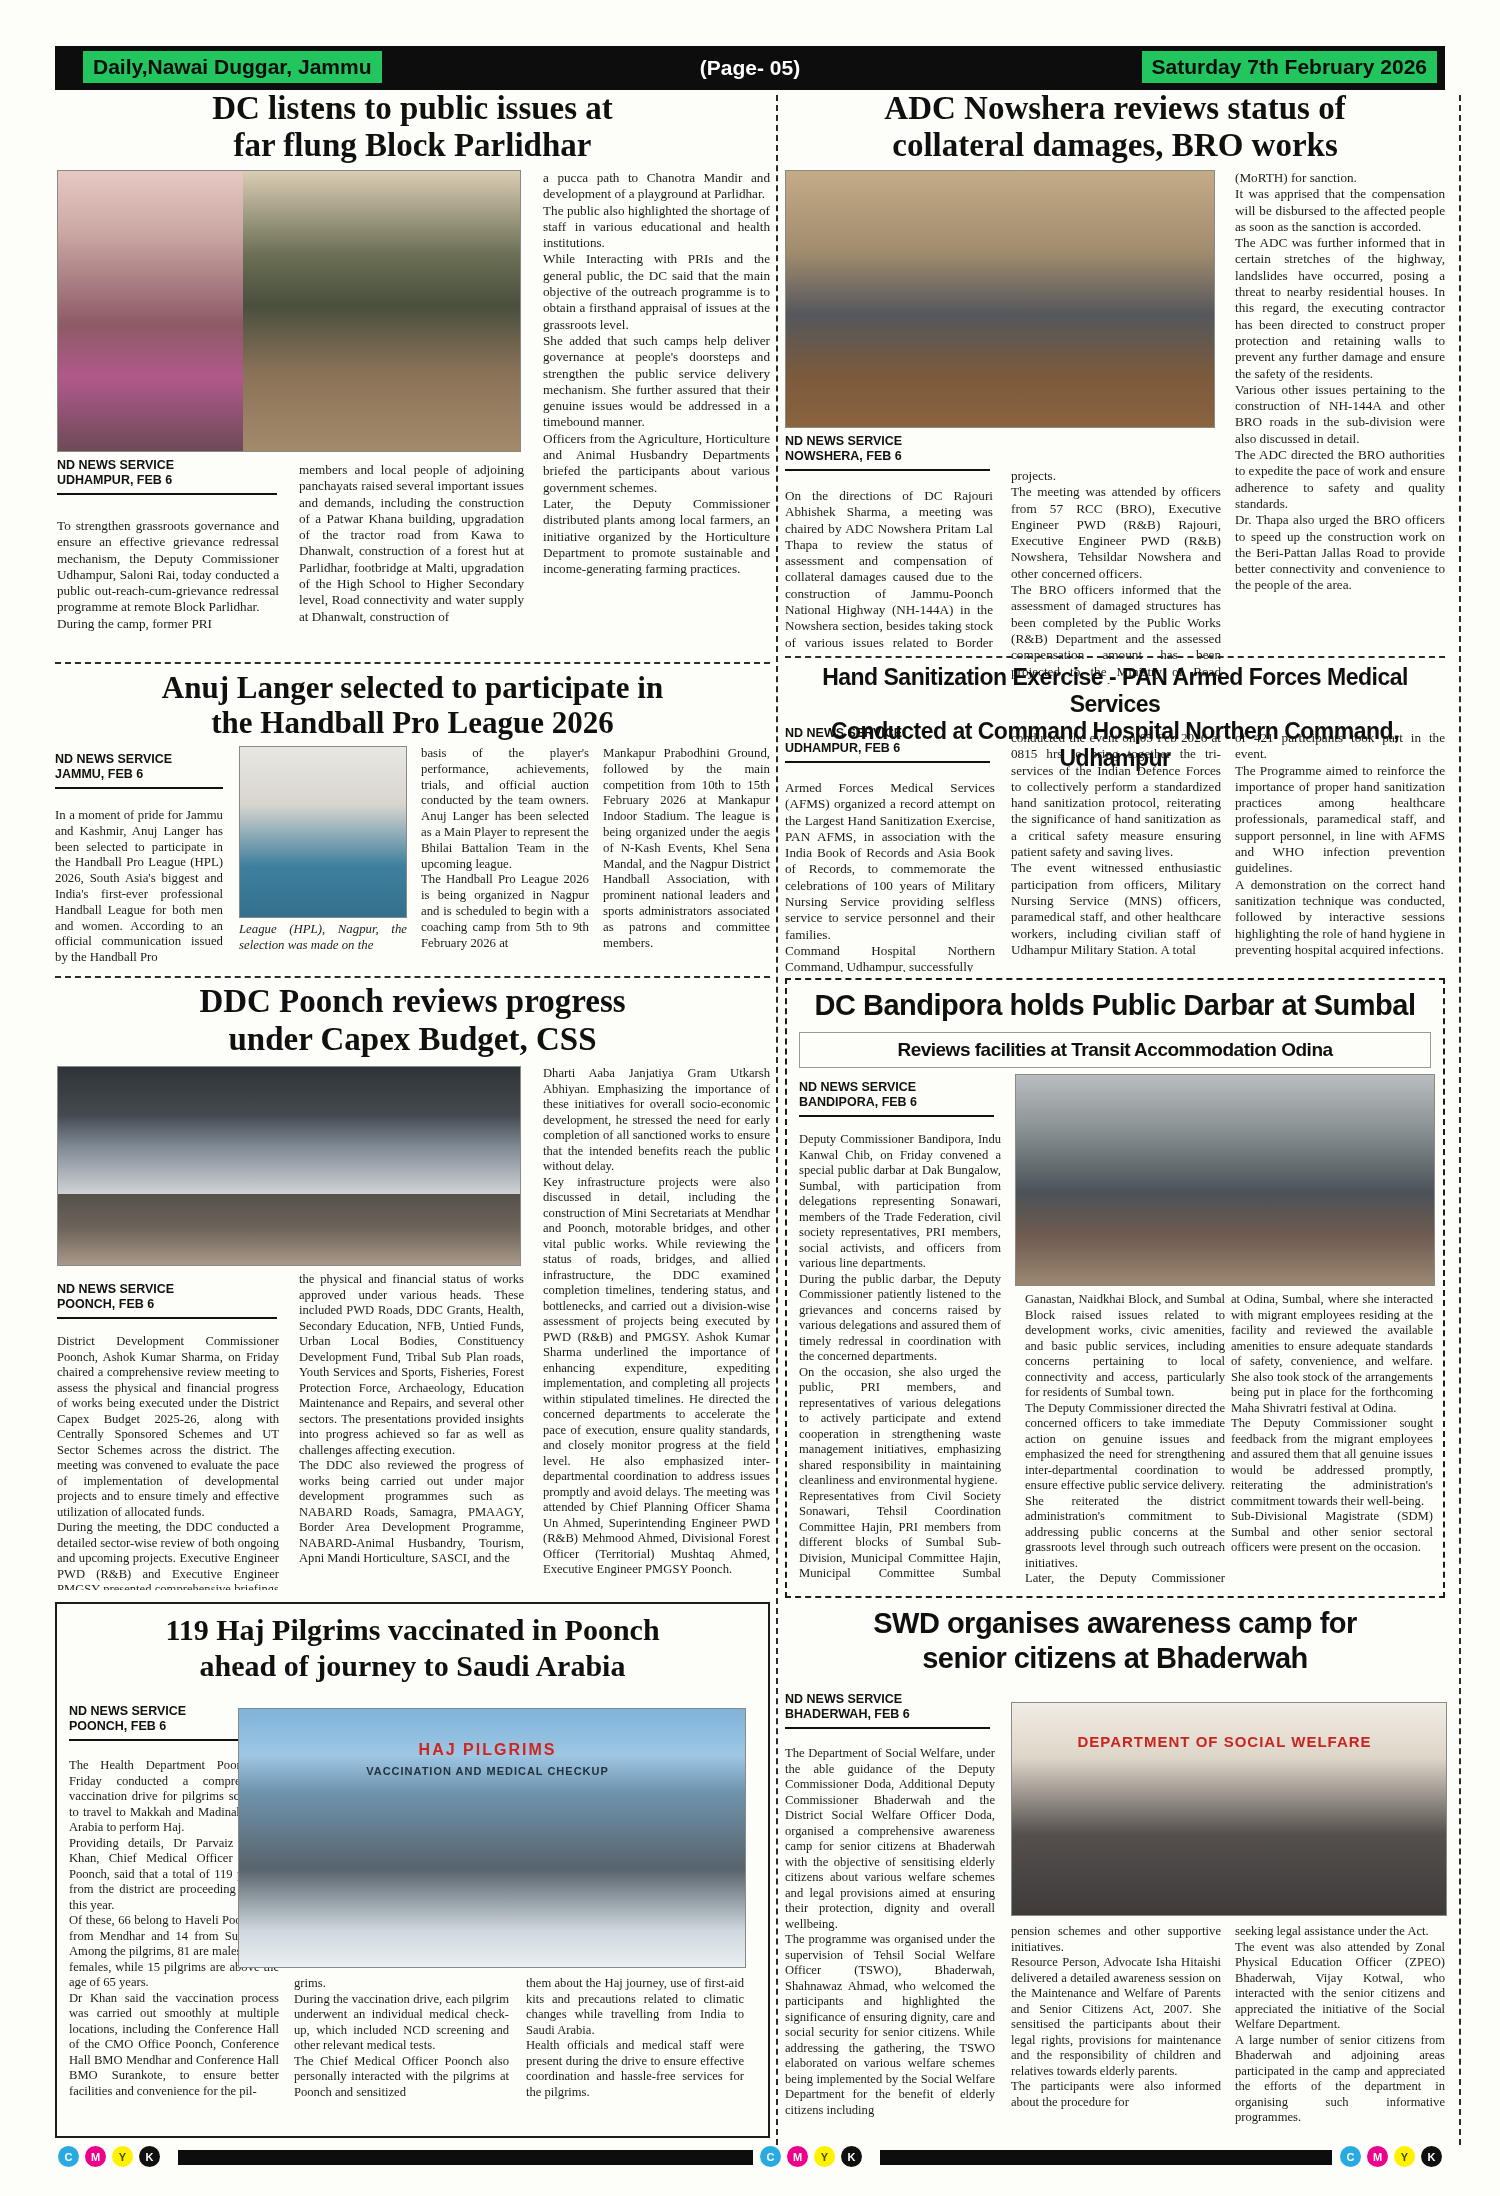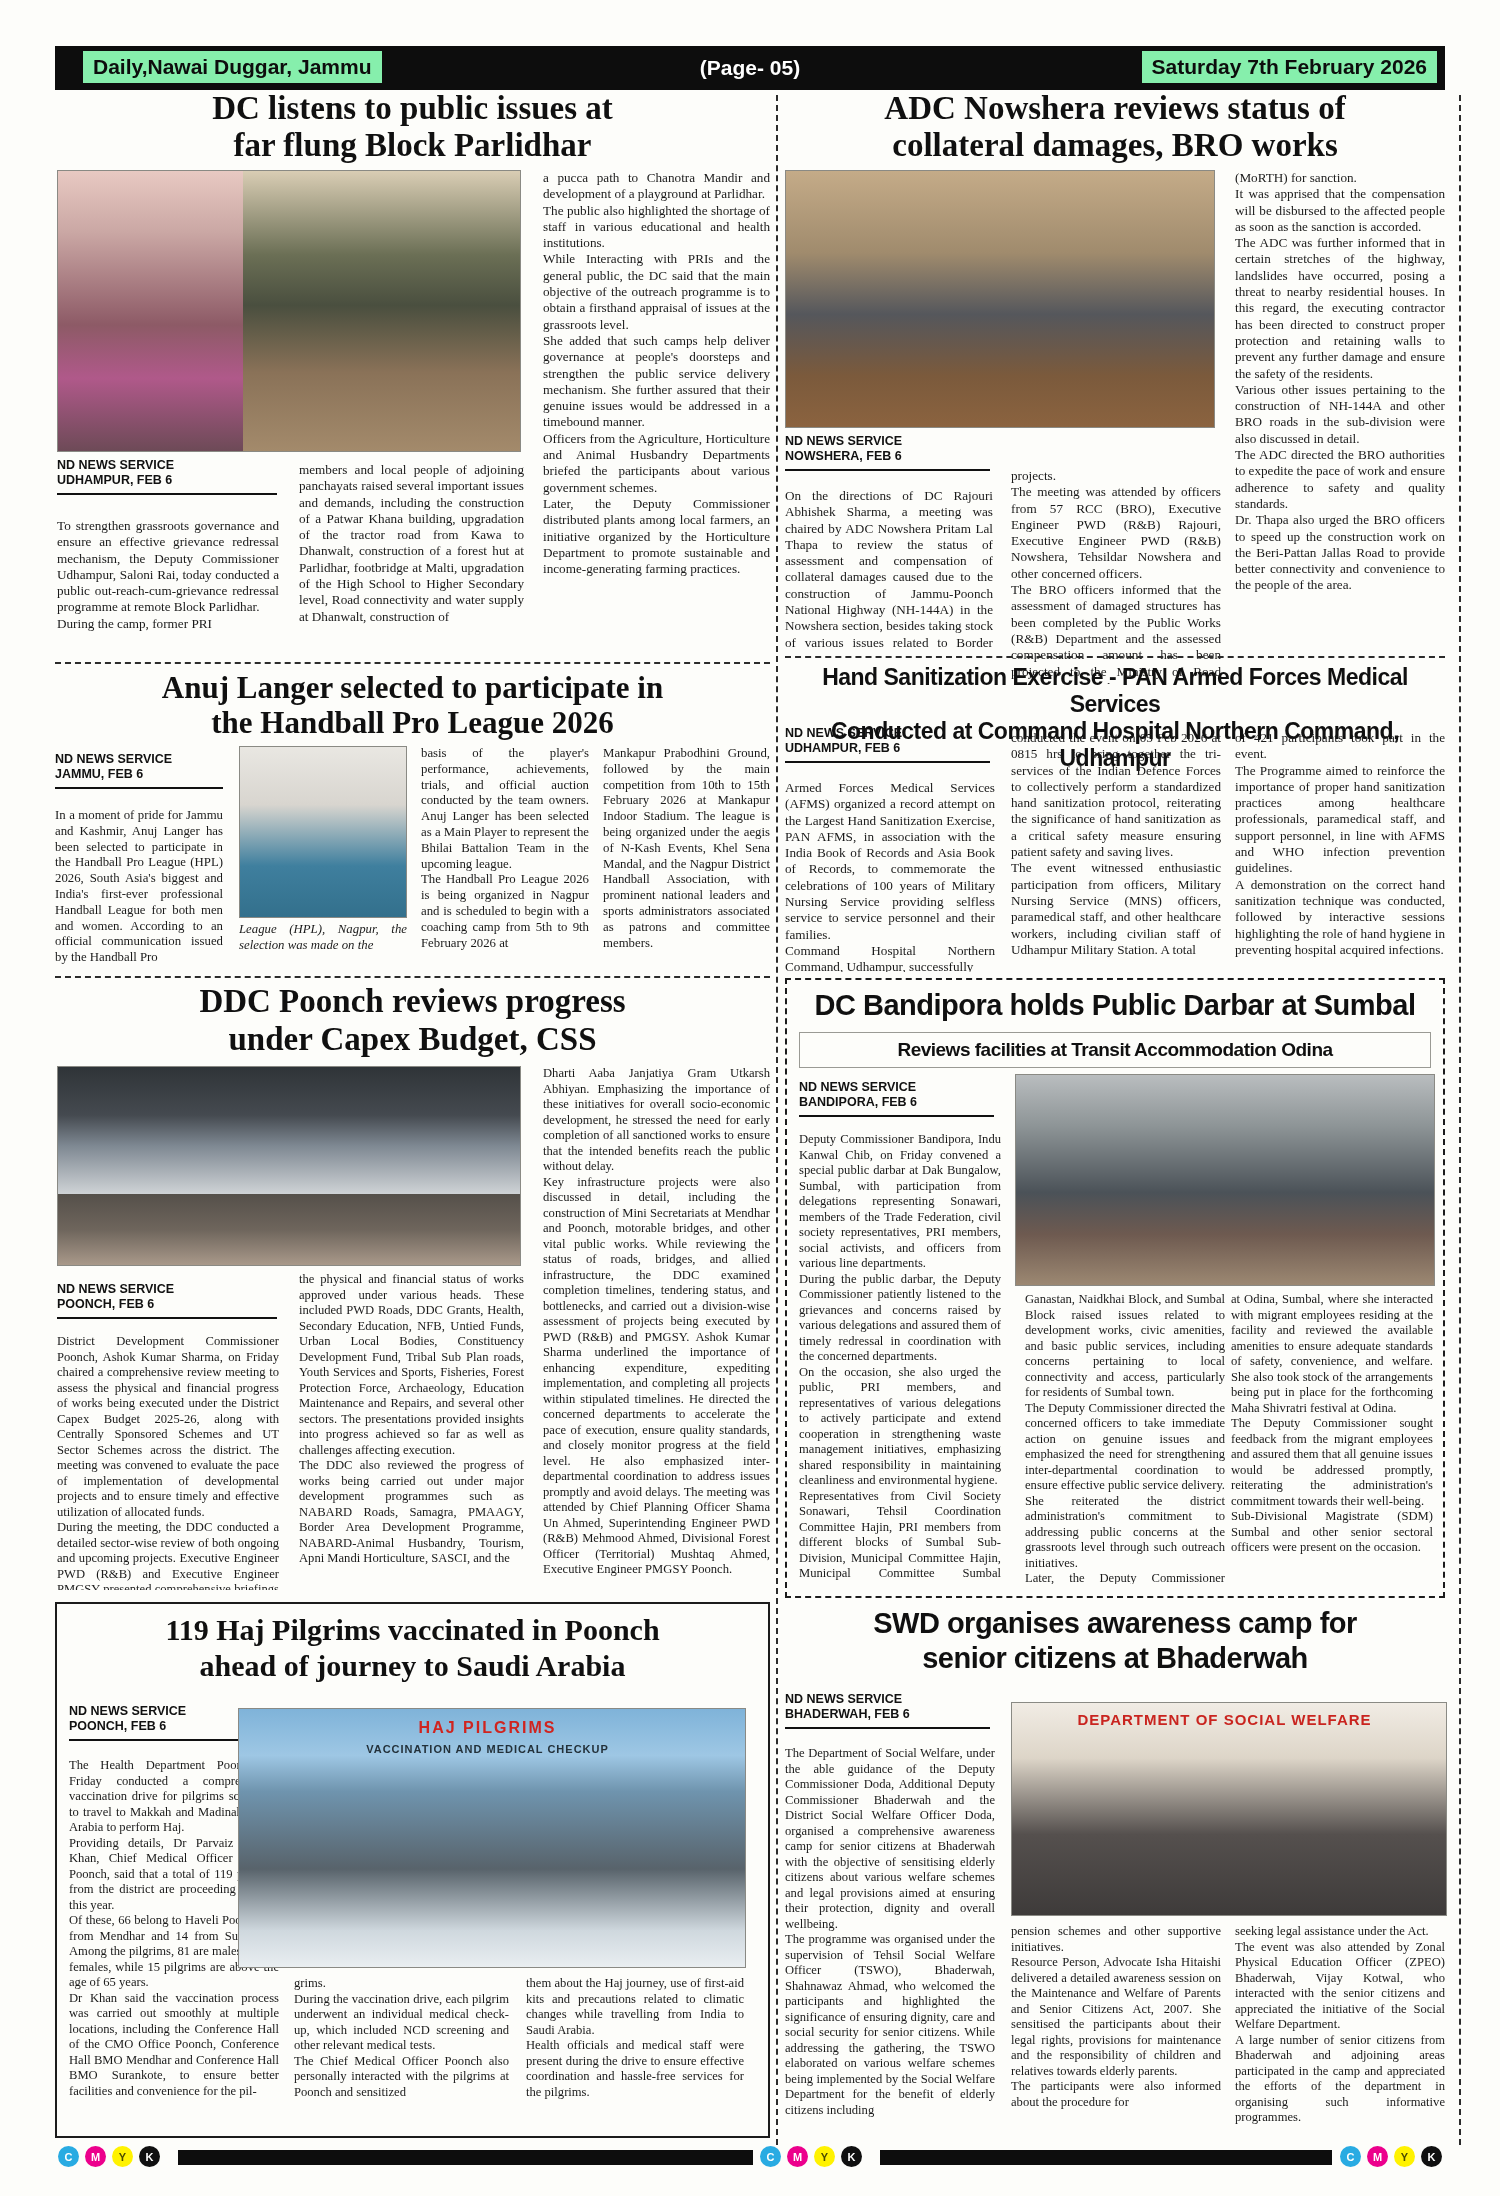--- a/index.html
+++ b/index.html
@@ -1,21 +1,21 @@
 <!DOCTYPE html>
 <html><head>
 <meta charset="utf-8">
 <style>
   html,body{margin:0;padding:0;background:#e8e8e4;}
   #page{position:relative;width:1500px;height:2196px;background:#fdfdfa;margin:0 auto;
         font-family:"Liberation Serif",serif;color:#161616;overflow:hidden;}
 
   
   .masthead{position:absolute;left:55px;top:46px;width:1390px;height:44px;background:#0d0d0d;}
-  .mast-box{position:absolute;top:5px;height:32px;background:#86efac;display:flex;align-items:center;
+  .mast-box{position:absolute;top:5px;height:32px;background:#22c55e;display:flex;align-items:center;
             padding:0 10px;font-family:"Liberation Sans",sans-serif;font-weight:bold;font-size:21px;color:#0d0d0d;}
   .mast-left{left:28px;}
   .mast-right{right:8px;}
   .mast-center{position:absolute;left:0;right:0;top:0;height:44px;display:flex;align-items:center;justify-content:center;
                color:#ffffff;font-family:"Liberation Sans",sans-serif;font-weight:bold;font-size:21px;}
 
   
   .half{position:absolute;top:90px;height:2060px;}
   #half-left{left:55px;width:715px;}
   #half-right{left:785px;width:660px;}
@@ -36,21 +36,21 @@
 
   
   .col{position:absolute;font-size:13.2px;line-height:16.3px;text-align:justify;
        white-space:pre-line;overflow:hidden;color:#1a1a1a;}
   .col-sm{font-size:12.6px;line-height:15.5px;}
 
   
   .photo{position:absolute;overflow:hidden;border:1px solid #8a8a84;}
   .photo .seg{position:absolute;top:0;bottom:0;}
   .banner{position:absolute;left:0;right:9px;text-align:center;font-family:"Liberation Sans",sans-serif;
-          font-weight:bold;}
+          font-weight:bold;margin-top:22px;}
 
   
   .box-solid{border:2px solid #1c1c1c;}
   .box-dash{border:2px dashed #1c1c1c;}
   .subhead-box{position:absolute;border:1px solid #9a9a94;display:flex;align-items:center;justify-content:center;}
 
   
   .cmyk{position:absolute;top:2146px;height:22px;display:flex;gap:6px;}
   .dot{width:21px;height:21px;border-radius:50%;display:flex;align-items:center;justify-content:center;
        font-family:"Liberation Sans",sans-serif;font-weight:bold;font-size:11px;}

